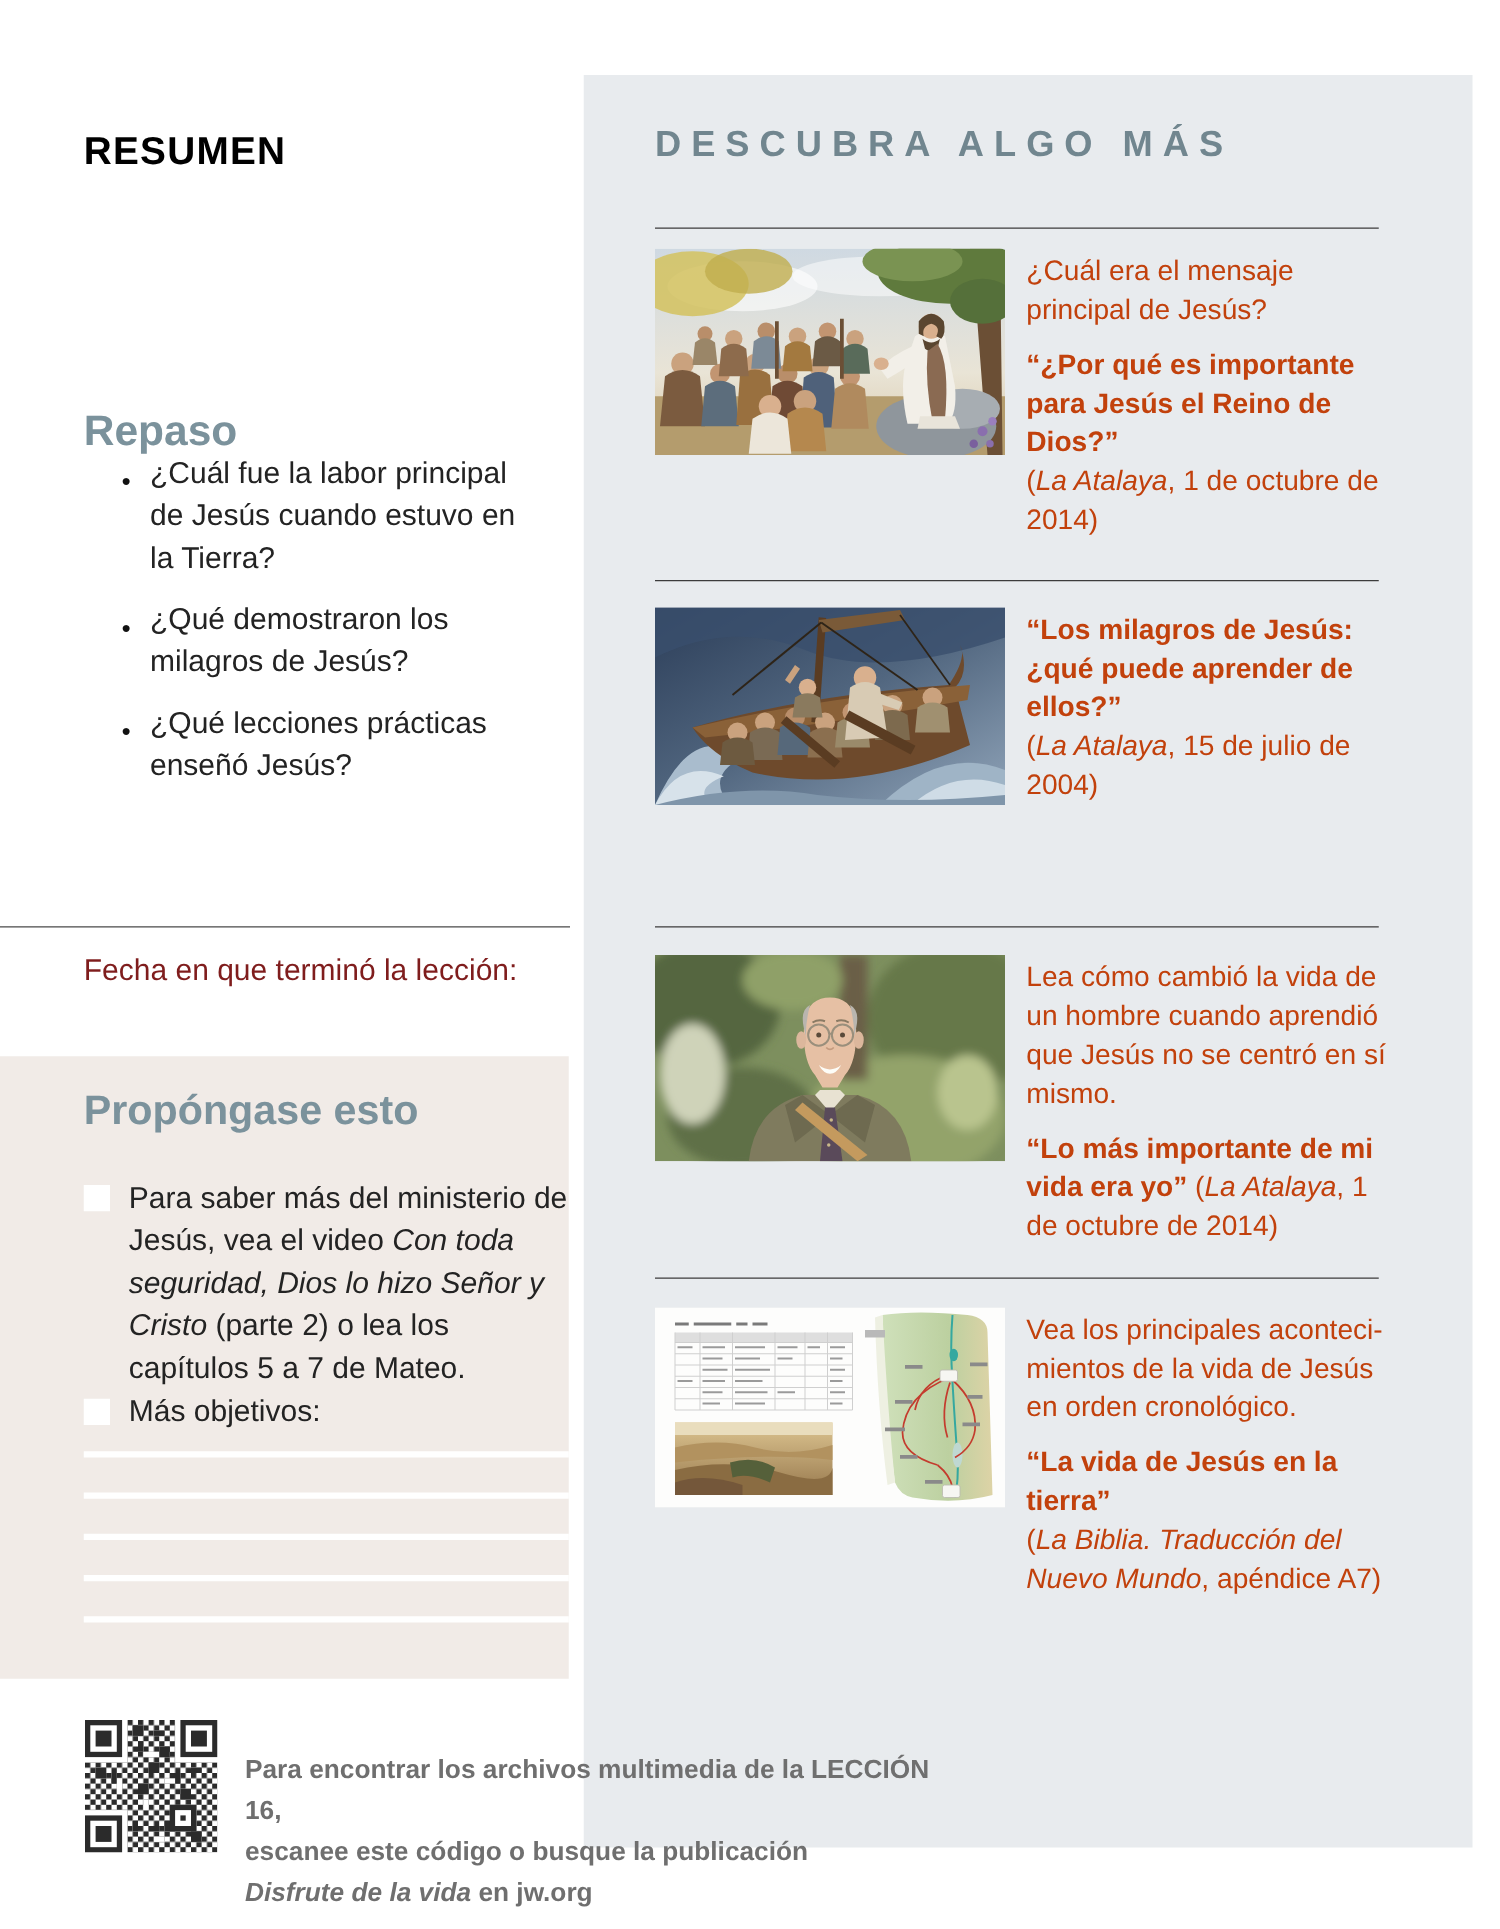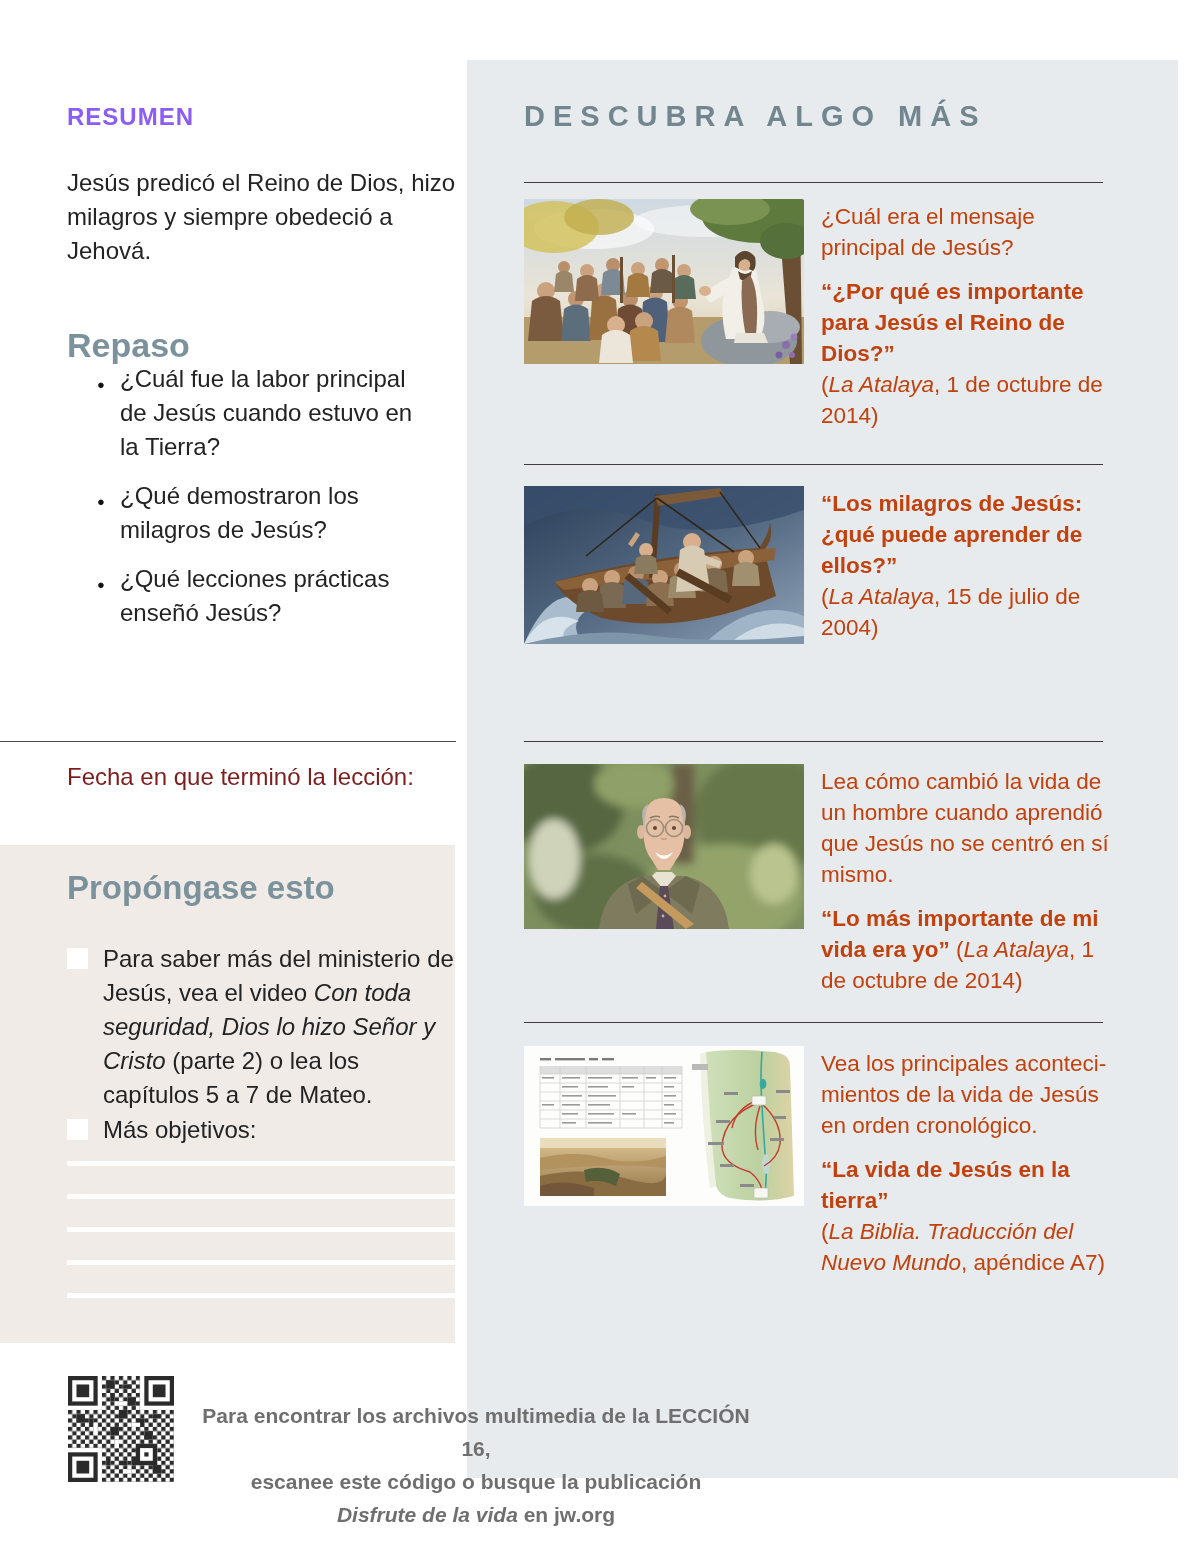--- a/index.html
+++ b/index.html
@@ -1,20 +1,20 @@
 <!DOCTYPE html>
 <html lang="es"><head>
 <meta charset="utf-8">
 <style>
   html,body{margin:0;padding:0;background:#ffffff;}
   body{font-family:"Liberation Sans", sans-serif;color:#262626;}
   .page{position:relative;width:1200px;height:1543px;background:#ffffff;overflow:hidden;}
 
   
-  .resumen-title{position:absolute;left:67px;top:103px;font-size:24px;font-weight:700;letter-spacing:1px;color:#8b5cf6;}
+  .resumen-title{position:absolute;left:67px;top:103px;font-size:31px;font-weight:700;letter-spacing:1px;color:#000000;}
   .resumen-body{position:absolute;left:67px;top:166px;width:400px;font-size:24px;line-height:34px;color:#232323;}
   .repaso-title{position:absolute;left:67px;top:292px;font-size:34px;font-weight:600;color:#7b929c;margin-top:34px;}
   .repaso-list{position:absolute;left:97px;top:362px;width:330px;margin:0;padding:0;list-style:none;}
   .repaso-list li{position:relative;padding-left:23px;margin-bottom:15px;font-size:24px;line-height:34px;color:#232323;}
   .repaso-list li::before{content:"●";position:absolute;left:0;top:6px;font-size:13px;color:#111;}
   .rule-left{position:absolute;left:0;top:741px;width:456px;border-top:1.6px solid #4a4a4a;}
   .fecha{position:absolute;left:67px;top:760px;width:400px;font-size:24px;line-height:34px;color:#7f1d1d;}
 
   
   .goals{position:absolute;left:0;top:845px;width:455px;height:498px;background:#f1ebe7;}
@@ -32,31 +32,30 @@
   .section .rule{position:absolute;left:57px;top:0;width:579px;border-top:1.6px solid #3c3c3c;}
   .section .img{position:absolute;left:57px;}
   .section .txt{position:absolute;left:354px;width:298px;font-size:22.5px;line-height:31px;color:#c2410c;}
   .txt p{margin:0;}
   .txt p.intro{margin-bottom:13px;}
   .txt .bold{font-weight:700;}
   .txt .it{font-style:italic;}
 
   
   .qr{position:absolute;left:68px;top:1376px;width:106px;height:106px;}
-  .footer-text{position:absolute;left:196px;top:1399px;width:560px;font-size:21px;line-height:33px;font-weight:600;color:#6f6f6f;text-align:center;}
+  .footer-text{position:absolute;left:196px;top:1399px;width:560px;font-size:21px;line-height:33px;font-weight:600;color:#6f6f6f;}
   .footer-text .it{font-style:italic;}
   svg{display:block;}
 </style>
 </head>
 <body>
 
 <div class="page">
 
   <div class="resumen-title">RESUMEN</div>
-  <div class="resumen-body">Jesús predicó el Reino de Dios, hizo milagros y siempre obedeció a Jehová.</div>
 
   <div class="repaso-title">Repaso</div>
   <ul class="repaso-list">
     <li>¿Cuál fue la labor principal de Jesús cuando estuvo en la Tierra?</li>
     <li>¿Qué demostraron los milagros de Jesús?</li>
     <li>¿Qué lecciones prácticas enseñó Jesús?</li>
   </ul>
 
   <div class="rule-left"></div>
   <div class="fecha">Fecha en que terminó la lección:</div>

